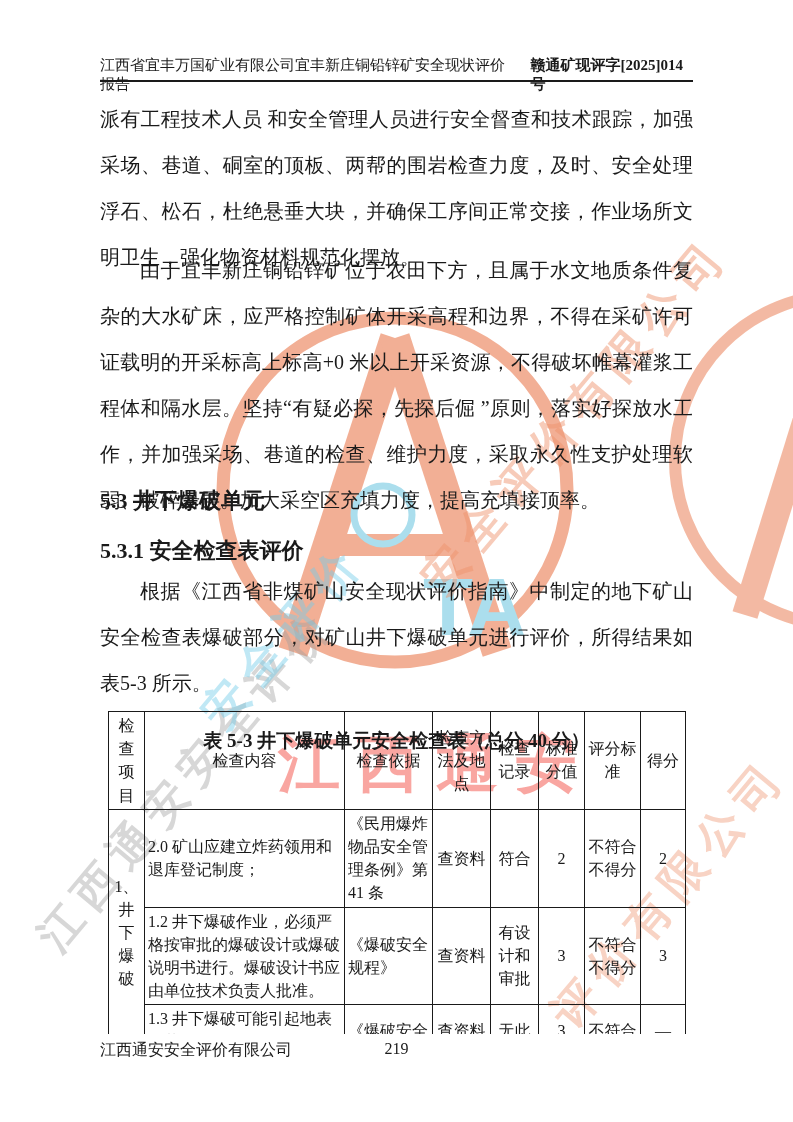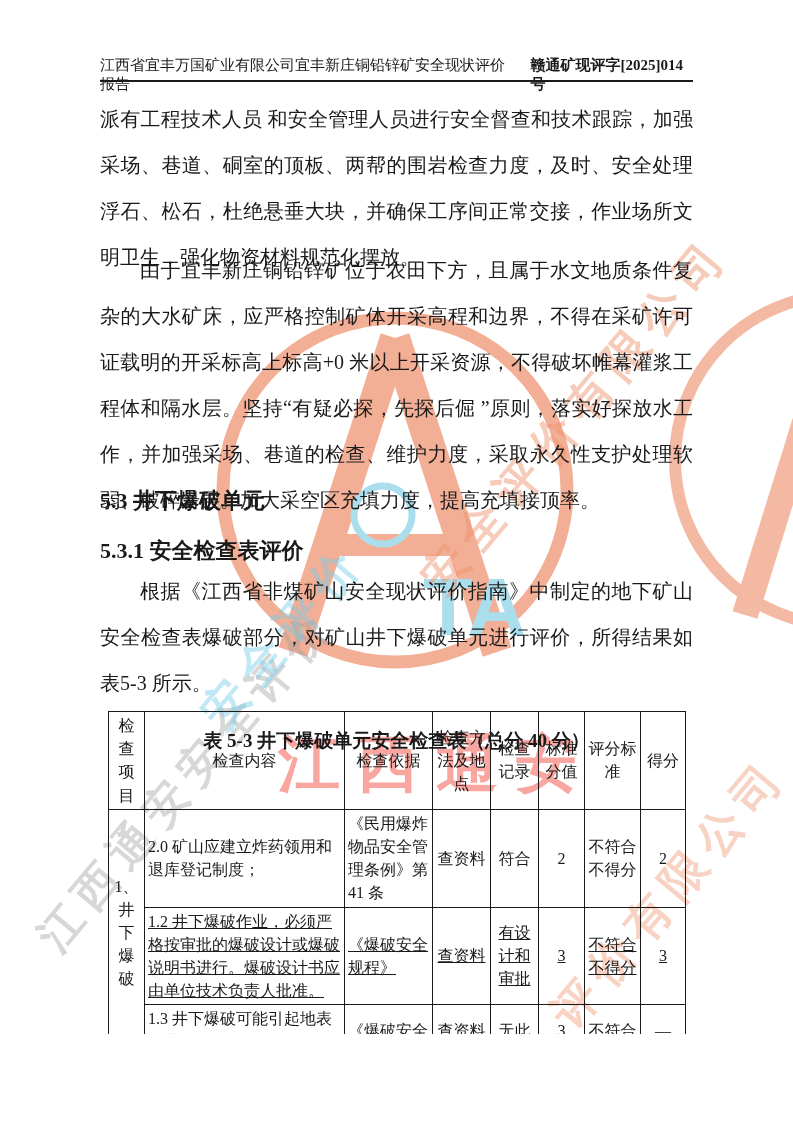--- a/index.html
+++ b/index.html
@@ -70,21 +70,21 @@
     font-weight:normal;
     vertical-align:middle;
     text-align:center;
     word-break:break-all;
     overflow:hidden;
     background:transparent;
   }
   table.checklist td.cell-left{text-align:left;}
   tr.hdr-row{height:96px;}
   tr.r1{height:92px;}
-  tr.r2{height:96px;text-decoration:underline;}
+  tr.r2{height:96px;}
   tr.r3{height:38px;}
   .footer-company{position:absolute;top:1040px;left:100px;font-size:16px;}
   .footer-page{position:absolute;top:1040px;left:0;width:793px;text-align:center;font-size:16px;}
 </style>
 </head>
 <body>
 
 <div class="page">
 
   <div class="wm-layer">
@@ -173,14 +173,16 @@
           <td>查资料</td>
           <td>无此</td>
           <td>3</td>
           <td>不符合</td>
           <td>—</td>
         </tr>
       </tbody>
         </table>
     </div>
 
+    <div class="footer-company">江西通安安全评价有限公司</div>
+    <div class="footer-page">219</div>
   </div>
 </div>
 
 </body></html>

